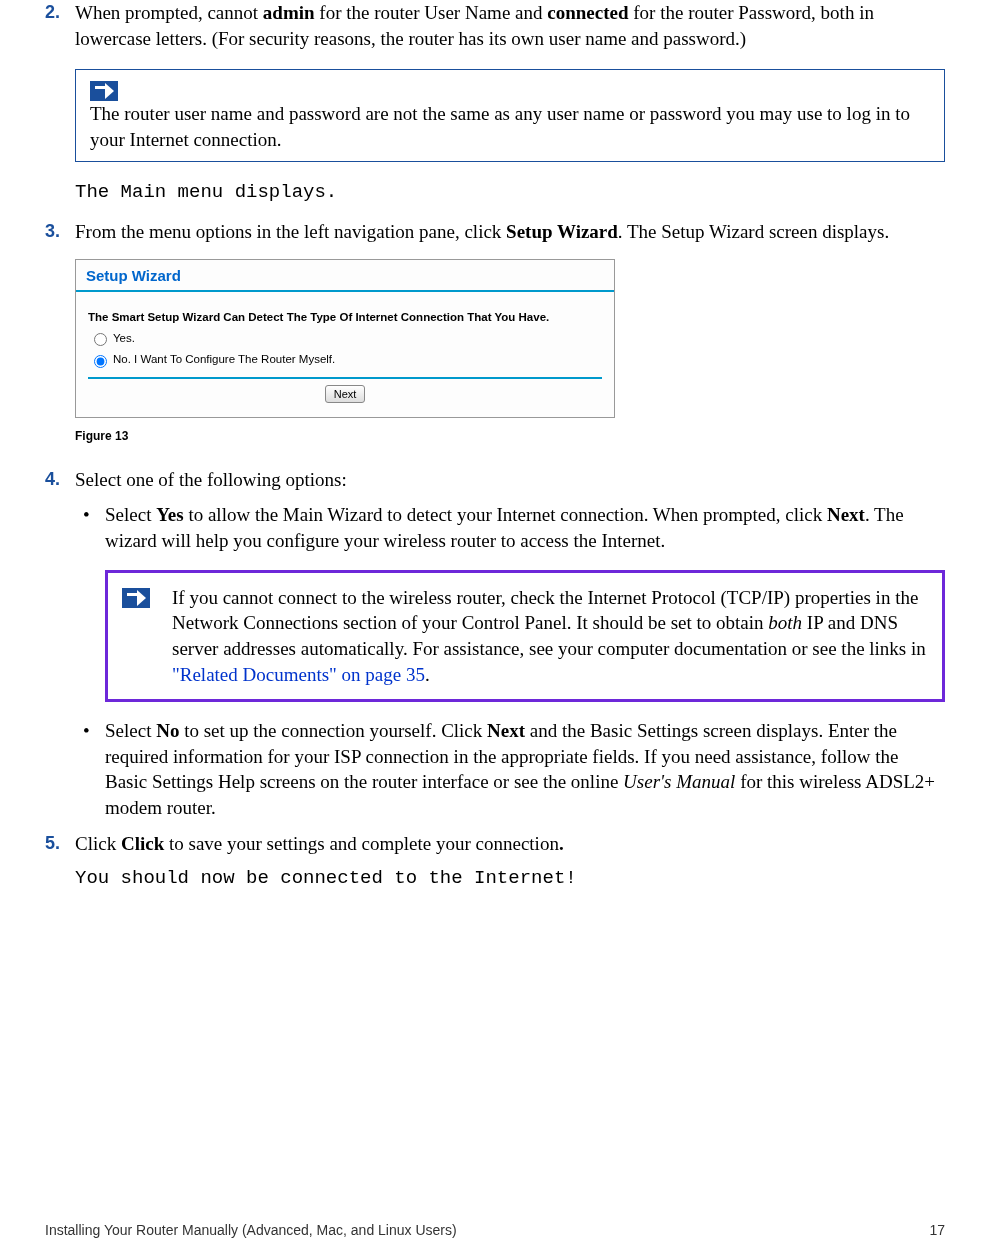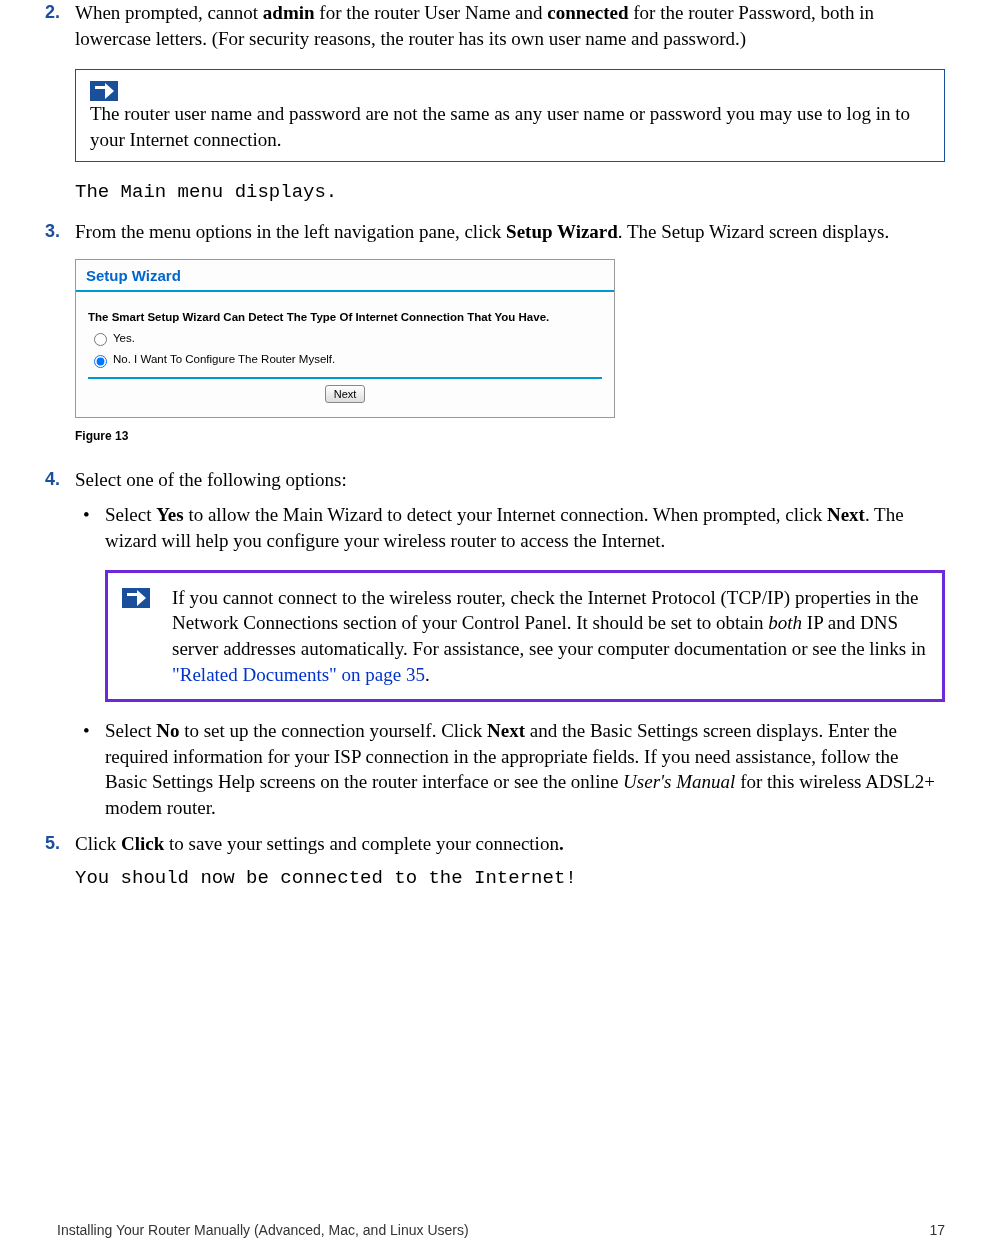--- a/index.html
+++ b/index.html
@@ -103,21 +103,21 @@
       font-size: 12px;
       margin: 10px 0 22px 30px;
     }
     .bullet { margin-left: 60px; margin-bottom: 10px; }
     .bullet-mark { float: left; width: 22px; margin-left: -22px; }
     .bullet-body { }
     .link { color: #0033cc; }
     .footer {
       position: absolute;
       bottom: 20px;
-      left: 57px;
+      left: 45px;
       right: 45px;
       font-family: Arial, sans-serif;
       font-size: 14px;
       color: #333;
       border-top: none;
       display: flex;
       justify-content: space-between;
     }
     .italic { font-style: italic; }
     b { font-weight: bold; text-align: right; }

